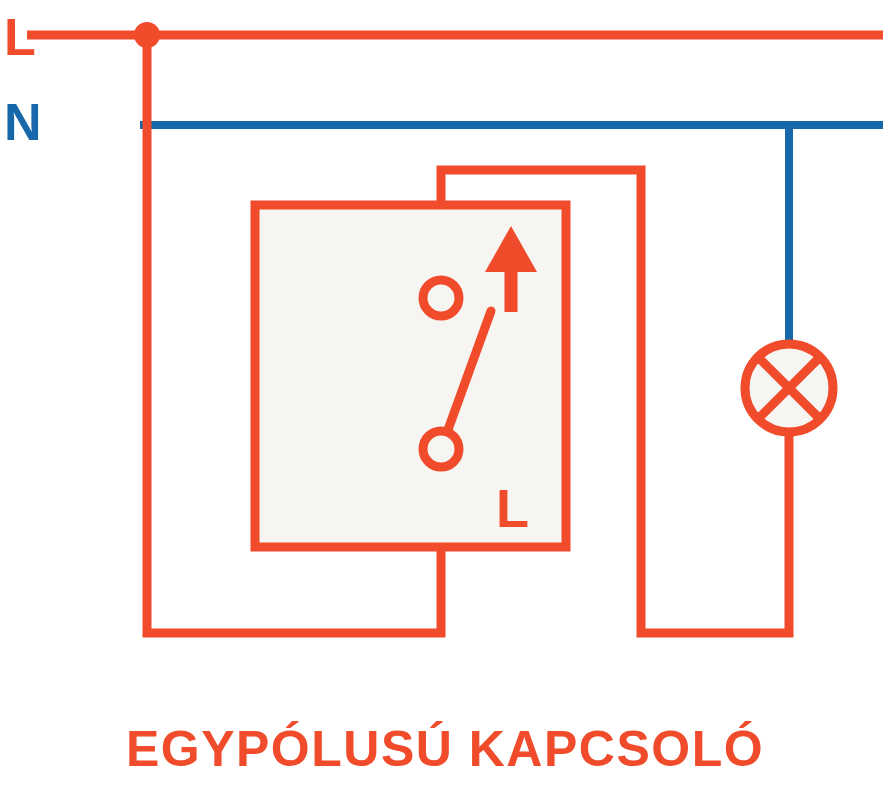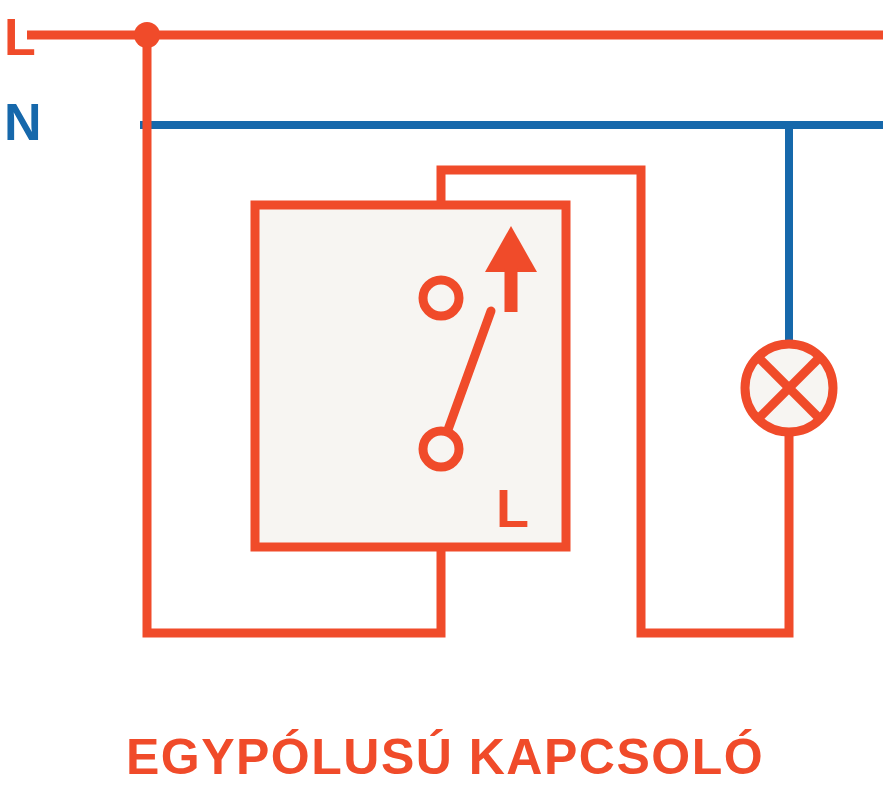--- a/index.html
+++ b/index.html
@@ -23,21 +23,21 @@
     position: absolute;
     left: 0;
     top: 0;
     width: 890px;
     height: 790px;
     display: block;
   }
   .caption-layer {
     position: absolute;
     left: 0;
-    bottom: 8px;
+    bottom: 16px;
     width: 890px;
     text-align: center;
   }
   .caption-text {
     font-family: "Liberation Sans", sans-serif;
     font-weight: bold;
     font-size: 50px;
     letter-spacing: 1.5px;
     line-height: 1;
     color: #f04b2a;

